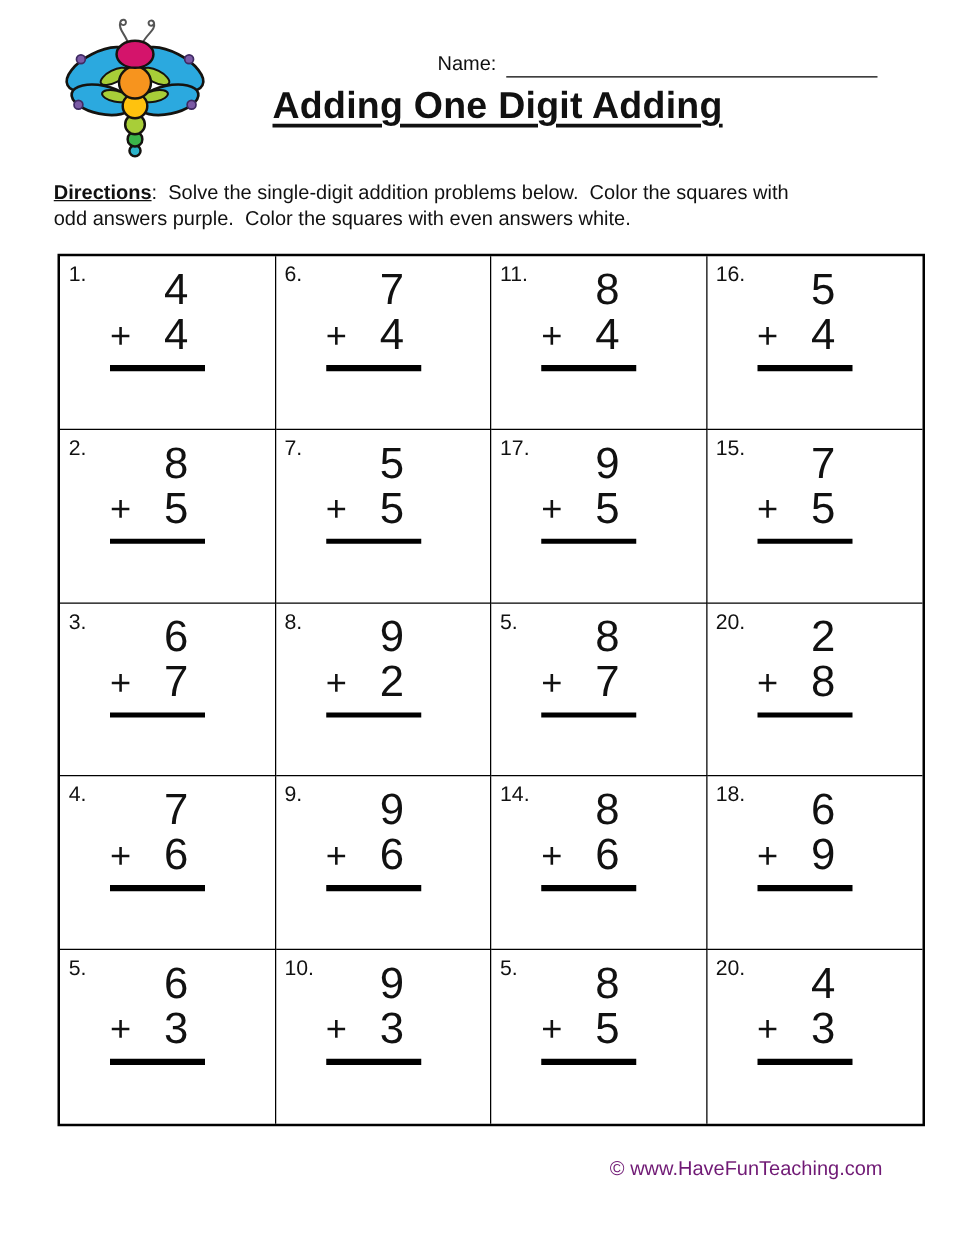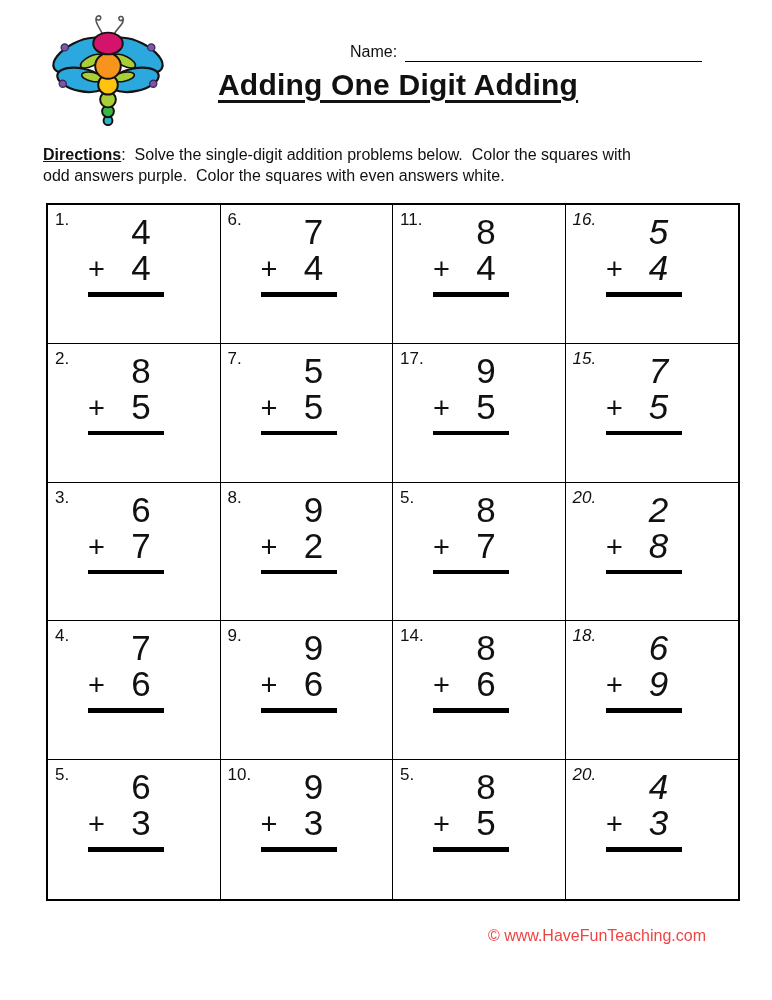--- a/index.html
+++ b/index.html
@@ -45,33 +45,33 @@
   .directions b { text-decoration:underline; }
 
   
   .worksheet {
     position:absolute; left:46px; top:203px; width:694px; height:698px;
     box-sizing:border-box; border:2.5px solid #000;
     display:grid; grid-template-columns:repeat(4,1fr); grid-template-rows:repeat(5,1fr);
     background:#fff;
   }
   .cell { position:relative; border-right:1.5px solid #000; border-bottom:1.5px solid #000; }
-  .cell:nth-child(4n)   { border-right:none;font-style:italic; }
+  .cell:nth-child(4n)   { border-right:none; }
   .cell:nth-child(n+17) { border-bottom:none; }
 
   .pnum { position:absolute; left:7px; top:5px; font-size:17px; }
 
   .prob { margin:8px 0 0 40px; width:80px; }
   .prow { display:grid; grid-template-columns:26px 1fr; height:36px; align-items:end; }
   .addend { text-align:center; font-size:35px; line-height:1; }
   .plus   { font-size:29px; line-height:1; padding-bottom:1px; }
   .ansline { height:4.5px; background:#000; margin-top:7px; width:76px; }
 
   
-  .footer { position:absolute; right:66px; top:927px; font-size:16px; color:#ef4444; }
+  .footer { position:absolute; right:66px; top:927px; font-size:16px; color:#701a75; }
 </style>
 </head>
 <body>
 
 <div class="logo">
   <svg viewBox="0 0 120 122" width="128" height="120">
     <path class="antenna" d="M55 27 C53 18 46 14 48 8 c1 -3 5 -2.6 4.6 0.4 c-0.3 2.2 -3 2.4 -4 0.8"></path>
     <path class="antenna" d="M65 27 C69 17 77 15 75.5 8.5 c-0.8 -3 -5 -2.2 -4.4 0.6 c0.5 2.2 3.2 2.2 4 0.4"></path>
     <ellipse class="wing" cx="31" cy="46" rx="29" ry="13.5" transform="rotate(-27 31 46)"></ellipse>
     <ellipse class="wing" cx="89" cy="46" rx="29" ry="13.5" transform="rotate(27 89 46)"></ellipse>

